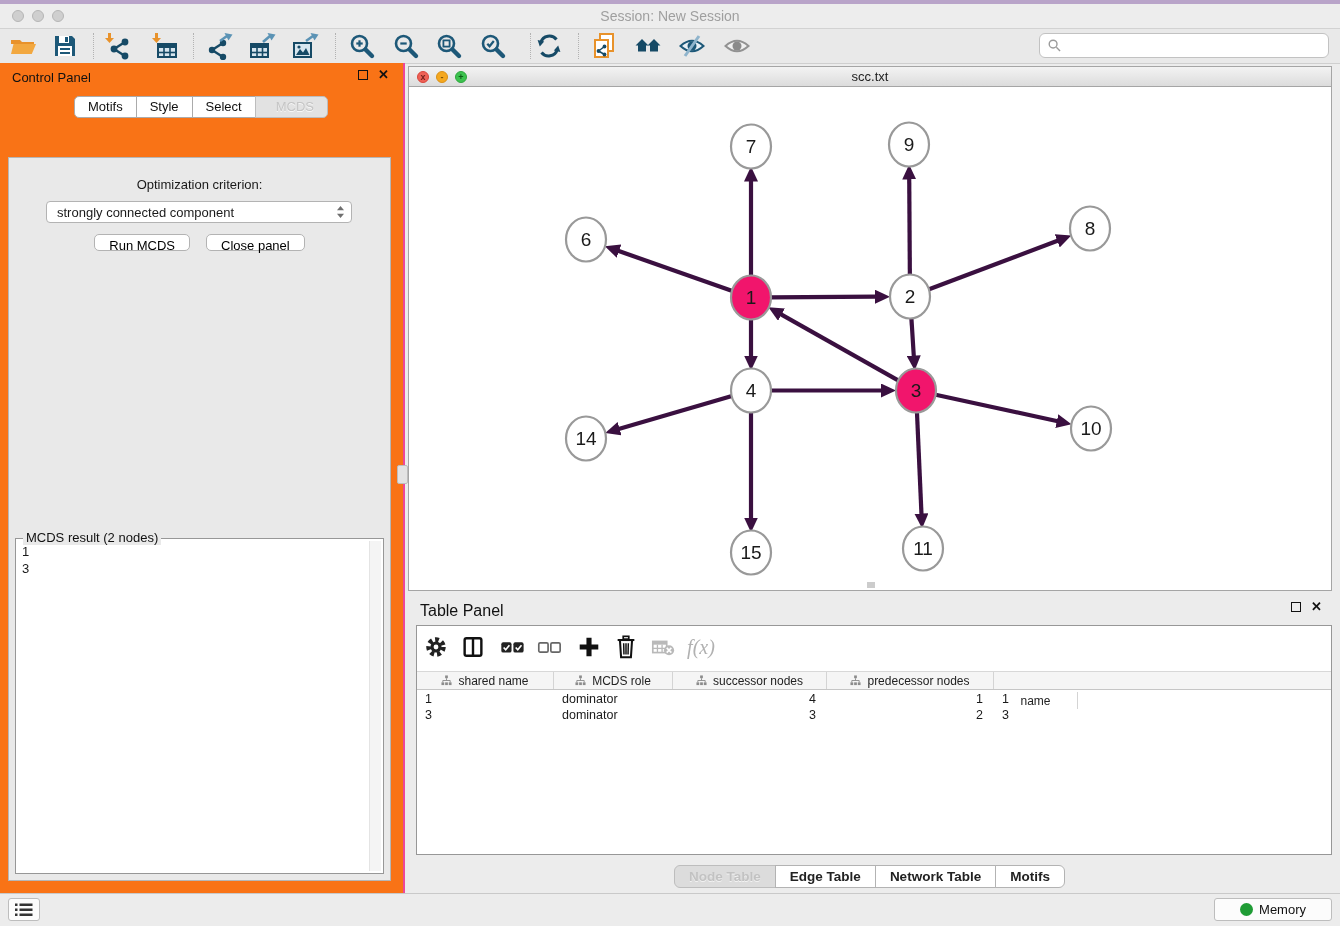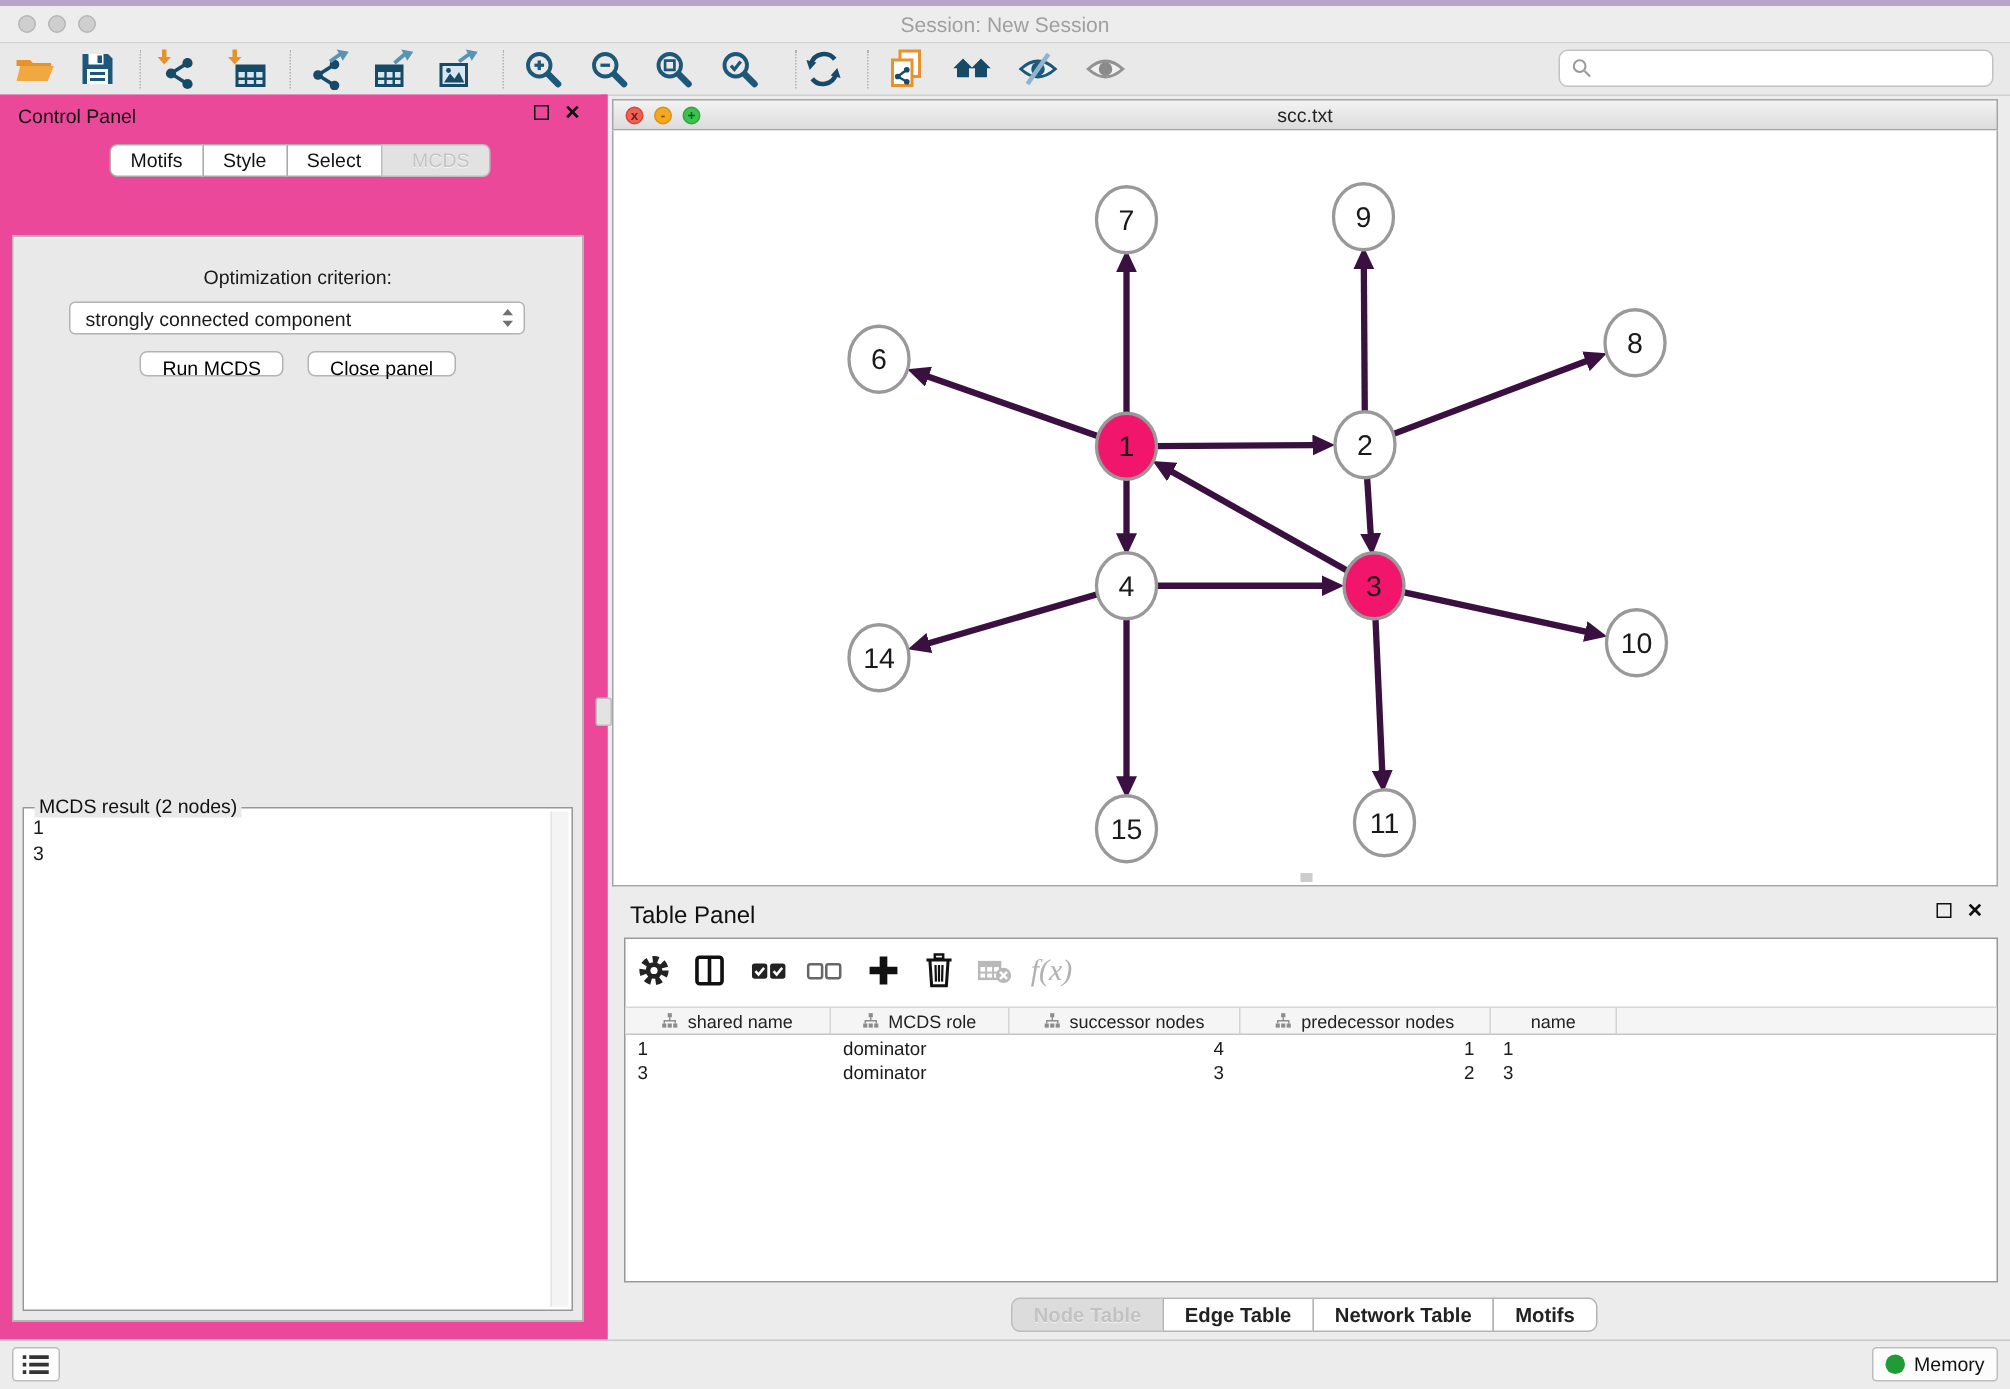--- a/index.html
+++ b/index.html
@@ -13,21 +13,21 @@
   .tl.gray{background:#cfcfcf;border:1px solid #b6b6b6;color:transparent;}
   .wtitle{text-align:center;line-height:24px;font-size:14px;color:#9f9f9f;}
   .toolbar{position:absolute;top:29px;left:0;right:0;height:34px;background:#e9e9e9;border-bottom:1px solid #cfcfcf;}
   .tbi{position:absolute;top:2px;width:30px;height:30px;display:flex;align-items:center;justify-content:center;}
   .tbsep{position:absolute;top:4px;height:26px;width:0;border-left:1px dotted #b2b2b2;}
   .search{position:absolute;right:11px;top:4px;width:272px;height:23px;background:#fff;border:1px solid #c2c2c2;
           border-radius:6px;display:flex;align-items:center;padding:0 8px;gap:6px;}
   .search input{border:none;outline:none;flex:1;font-size:13px;background:transparent;font-family:"Liberation Sans",sans-serif;}
   .main{position:absolute;top:63px;left:0;right:0;bottom:32px;}
   
-  .control-panel{position:absolute;left:0;top:0;width:405px;height:100%;background:#ec4899;border-right:4px solid #ec4899;box-sizing:border-box;}
+  .control-panel{position:absolute;left:0;top:0;width:405px;height:100%;background:#f97316;border-right:2px solid #ec4899;box-sizing:border-box;}
   .cp-title{position:absolute;left:12px;top:7px;font-size:13px;color:#111;}
   .panel-icons{position:absolute;right:14px;top:7px;display:flex;gap:10px;align-items:center;}
   .float-ico{width:10px;height:10px;border:1.5px solid #111;display:inline-block;box-sizing:border-box;}
   .x-ico{font-size:13px;font-weight:bold;color:#111;line-height:10px;}
   .tabrow{position:absolute;left:0;right:0;display:flex;justify-content:center;}
   .cp-tabs{top:33px;}
   .tab{border:1px solid #ababab;background:#fff;padding:0 13px;font-size:13px;height:20px;line-height:20px;margin-left:-1px;color:#111;}
   .tab:first-child{border-top-left-radius:5px;border-bottom-left-radius:5px;}
   .tab:last-child{border-top-right-radius:5px;border-bottom-right-radius:5px;}
   .tab.sel{background:#e2e2e2;color:#c4c4c4;border-color:#bdbdbd;text-shadow:0 1px 0 #f7f7f7;padding-left:20px;}
@@ -74,21 +74,21 @@
   .tp-tabs{top:802px;left:408px;width:924px;}
   .btab{border:1px solid #b3b3b3;background:#fff;padding:0 14px;font-size:13.5px;font-weight:bold;height:21px;line-height:21px;margin-left:-1px;color:#222;}
   .btab:first-child{border-top-left-radius:6px;border-bottom-left-radius:6px;}
   .btab:last-child{border-top-right-radius:6px;border-bottom-right-radius:6px;}
   .btab.sel{background:#dcdcdc;color:#c2c2c2;border-color:#bdbdbd;text-shadow:0 1px 0 #f2f2f2;}
   
   .statusbar{position:absolute;bottom:0;left:0;right:0;height:32px;background:#ececec;border-top:1px solid #c9c9c9;}
   .sb-btn{position:absolute;top:4px;height:23px;background:#fcfcfc;border:1px solid #bdbdbd;border-radius:3px;
           display:flex;align-items:center;justify-content:center;box-sizing:border-box;}
   .sb-list{left:8px;width:32px;}
-  .sb-mem{right:8px;padding:0 8px;gap:6px;font-size:13px;color:#111;}
+  .sb-mem{right:8px;padding:0 25px;gap:6px;font-size:13px;color:#111;}
   .memdot{width:13px;height:13px;border-radius:50%;background:#1f9c35;display:inline-block;}
 </style>
 </head>
 <body>
 
 <div class="app">
   <div class="top-strip"></div>
 
   <div class="titlebar">
     <div class="traffic">
@@ -489,21 +489,21 @@
               <path d="M6 3.5 V6 M2 8 V6 H10 V8" stroke="#8c8c8c" fill="none" stroke-width="1"></path>
               <g fill="#8c8c8c">
                 <rect x="4.5" y="0.5" width="3" height="3"></rect>
                 <rect x="0.5" y="8" width="3" height="3"></rect>
                 <rect x="4.5" y="8" width="3" height="3"></rect>
                 <rect x="8.5" y="8" width="3" height="3"></rect>
               </g>
             </svg>
             <span>predecessor nodes</span>
           </div>
-          <div class="th" style="width: 84px;">
+          <div class="th" style="width: 84px; margin-top: 20px;">
             <span>name</span>
           </div>
           <div class="th filler"></div>
         </div>
       <div class="tp-body" id="tp-body">
           <div class="trow">
             <div class="td" style="width: 137px;">1</div>
             <div class="td" style="width: 119px;">dominator</div>
             <div class="td r" style="width: 154px;">4</div>
             <div class="td r" style="width: 167px;">1</div>

